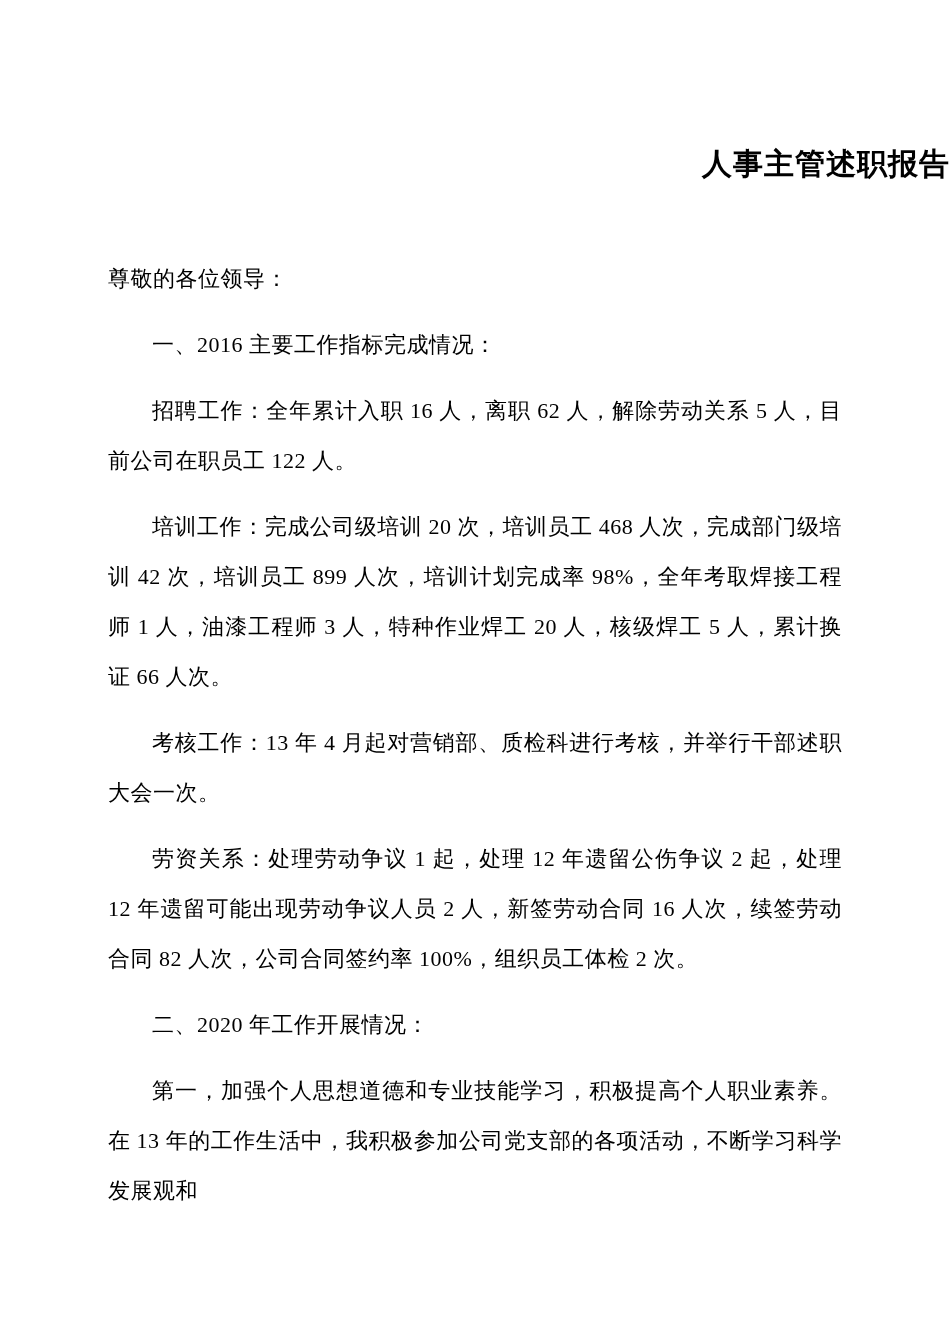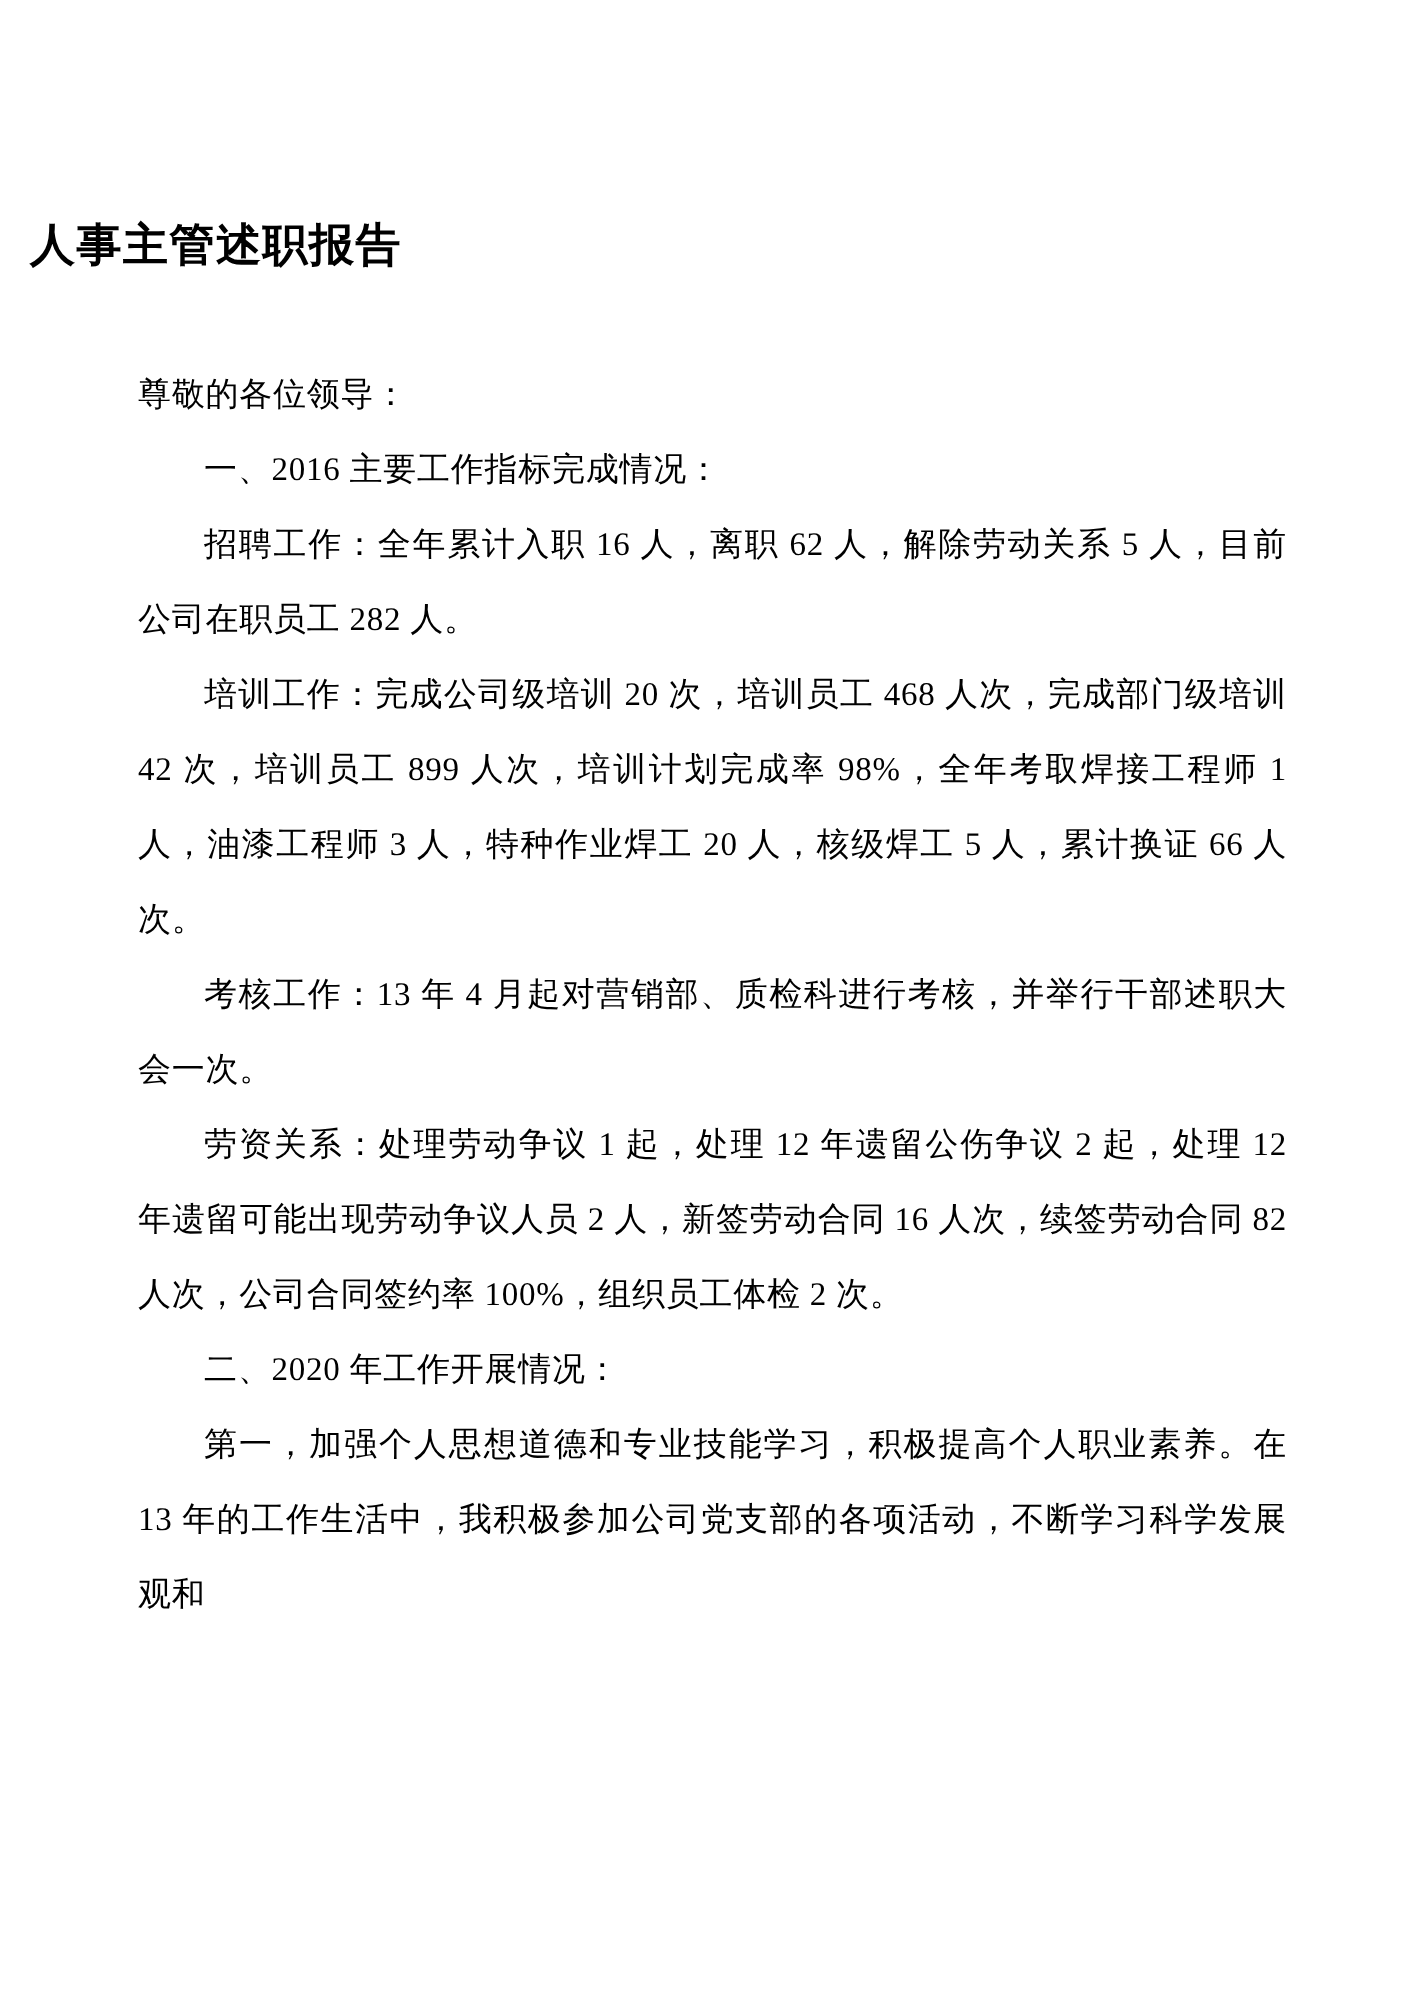--- a/index.html
+++ b/index.html
@@ -14,61 +14,60 @@
     background: #ffffff;
     overflow: hidden;
     color: #000000;
   }
   .doc-title {
     position: absolute;
     top: 146px;
     left: 0;
     right: 0;
     margin: 0;
-    text-align: left;
+    text-align: right;
     font-family: "Liberation Sans", "DejaVu Sans", sans-serif;
     font-weight: bold;
     font-size: 30px;
     line-height: 36px;
     letter-spacing: 1px;
-    padding-left: 20px;
   }
   .content {
     position: absolute;
     top: 238px;
     left: 92px;
     width: 766px;
     font-family: "Liberation Serif", "DejaVu Serif", serif;
     font-size: 22px;
     line-height: 50px;
     letter-spacing: 0.5px;
     text-align: justify;
   }
   .content p {
-    margin: 0;
+    margin: 16px;
     padding: 0;
     font-family: Liberation Serif, serif;
   }
   .content p.indent {
     text-indent: 2em;
   }
 </style>
 </head>
 <body>
 
 <div class="page">
   <h1 class="doc-title">人事主管述职报告</h1>
 
   <div class="content">
     <p>尊敬的各位领导：</p>
 
 
     <p class="indent">一、2016 主要工作指标完成情况：</p>
 
-    <p class="indent">招聘工作：全年累计入职 16 人，离职 62 人，解除劳动关系 5 人，目前公司在职员工 282 人。</p>
+    <p class="indent">招聘工作：全年累计入职 16 人，离职 62 人，解除劳动关系 5 人，目前公司在职员工 122 人。</p>
 
     <p class="indent">培训工作：完成公司级培训 20 次，培训员工 468 人次，完成部门级培训 42 次，培训员工 899 人次，培训计划完成率 98%，全年考取焊接工程师 1 人，油漆工程师 3 人，特种作业焊工 20 人，核级焊工 5 人，累计换证 66 人次。</p>
 
     <p class="indent">考核工作：13 年 4 月起对营销部、质检科进行考核，并举行干部述职大会一次。</p>
 
     <p class="indent">劳资关系：处理劳动争议 1 起，处理 12 年遗留公伤争议 2 起，处理 12 年遗留可能出现劳动争议人员 2 人，新签劳动合同 16 人次，续签劳动合同 82 人次，公司合同签约率 100%，组织员工体检 2 次。</p>
 
 
     <p class="indent">二、2020 年工作开展情况：</p>
 

